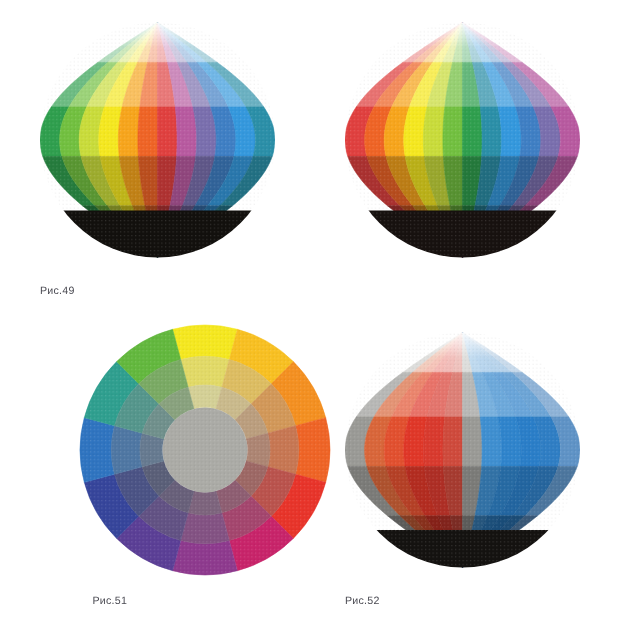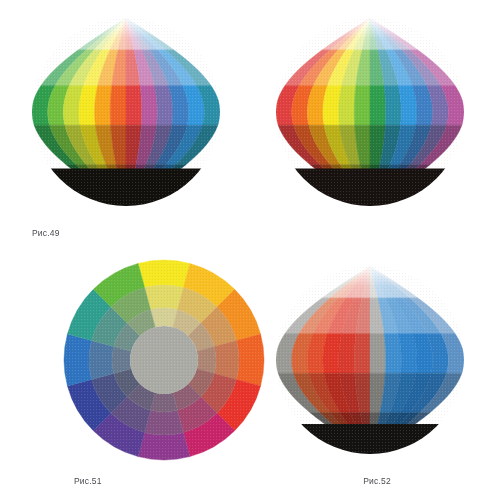--- a/index.html
+++ b/index.html
@@ -9,21 +9,21 @@
     overflow:hidden;position:relative;
   }
   .plate{position:absolute;}
   .fig-caption{
     font-size:8.5px;color:#4a4a52;letter-spacing:.2px;
     white-space:nowrap;user-select:none;padding-left:12px;
   }
   #fig49{left:18px;top:8px;}
   #fig50{left:262px;top:8px;}
   #fig51{left:18px;top:256px;margin-left:42px;}
-  #fig52{left:262px;top:256px;text-align:center;}
+  #fig52{left:262px;top:256px;}
   .fig-art{display:block;}
   .cap-wrap{margin-top:2px;padding-left:2px;}
 </style>
 </head>
 <body>
 
 <div class="plate" id="fig49">
   <svg class="fig-art" width="216" height="212" viewBox="0 0 216 212">
       <defs>
         <clipPath id="fig49-clip">

